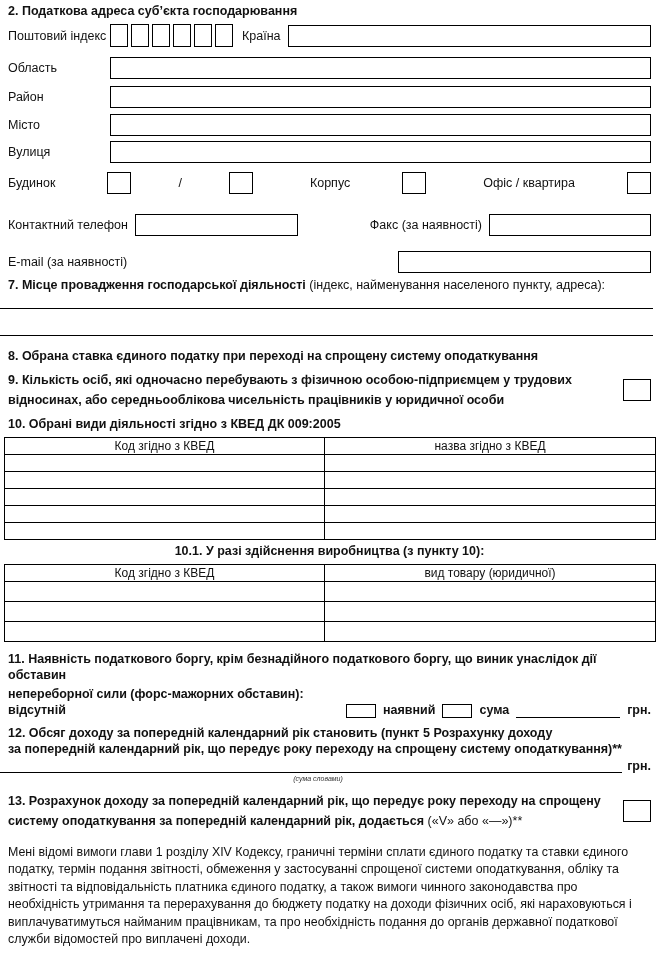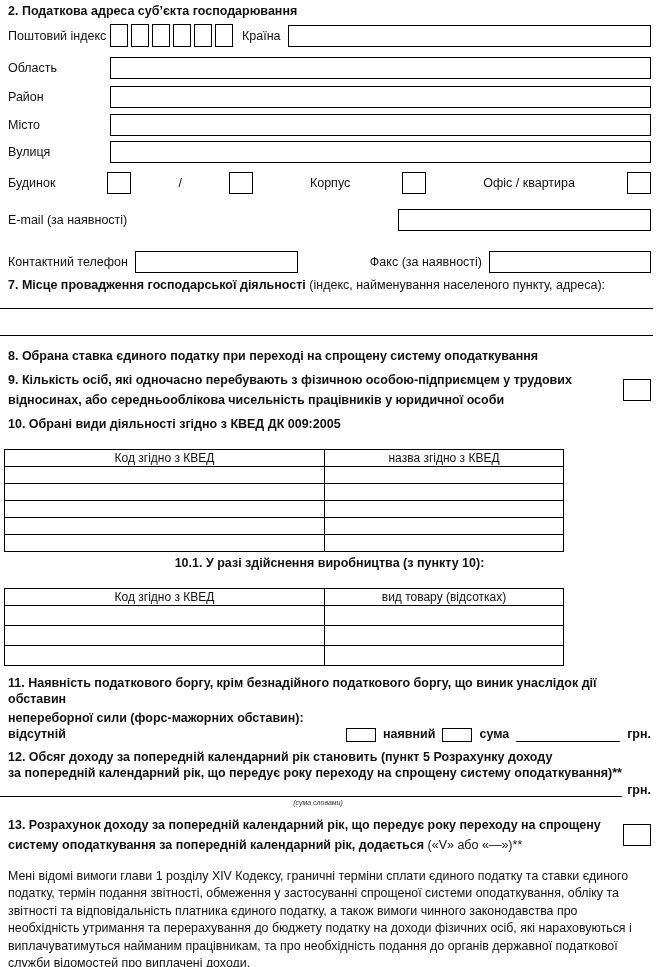--- a/index.html
+++ b/index.html
@@ -55,21 +55,21 @@
   .wl1 { height:17px; }
   .wl2 { height:27px; }
 
   .sec8-title { margin-top:13px; }
   .sec8-row { margin-top:7px; gap:9px; }
 
   .sec9 { margin-top:7px; display:flex; align-items:center; }
   .sec9-text { flex:1 1 auto; font-weight:bold; line-height:20px; padding-right:14px; }
 
   .sec10-title { margin-top:7px; }
-  table.kved { border-collapse:collapse; width:560px; margin-left:-4px; margin-top:18px; table-layout:fixed; }
+  table.kved { border-collapse:collapse; width:652px; margin-left:-4px; margin-top:6px; table-layout:fixed; }
   table.kved th, table.kved td { border:1px solid #000; font-weight:normal; font-size:12px; text-align:center; padding:0; }
   table.kved th { height:17px; }
   table.t10 td { height:17px; }
   table.t101 td { height:20px; }
   .col-code { width:320px; }
 
   .sec101-title { margin-top:4px;text-align:center; }
 
   .sec11 { margin-top:9px; font-weight:bold; line-height:16px; }
   .sec11-l2 { display:flex; align-items:flex-end; gap:7px; margin-top:3px; }
@@ -129,30 +129,30 @@
     <span class="lbl">Будинок</span>
     <span class="box24"></span>
     <span class="slash">/</span>
     <span class="box24 mr14"></span>
     <span class="lbl">Корпус</span>
     <span class="box24 mr14"></span>
     <span class="lbl">Офіс / квартира</span>
     <span class="box24"></span>
   </div>
 
-  <div class="row email-row">
-    <span class="lbl mr7">E-mail (за наявності)</span>
-    <span class="field email-field"></span>
-  </div>
-
   <div class="row phone-row">
     <span class="lbl mr7">Контактний телефон</span>
     <span class="field phone-field"></span>
     <span class="lbl fax-lbl">Факс (за наявності)</span>
     <span class="field fax-field"></span>
+  </div>
+
+  <div class="row email-row">
+    <span class="lbl mr7">E-mail (за наявності)</span>
+    <span class="field email-field"></span>
   </div>
 
   <div class="sec-title sec7">
     <b>7. Місце провадження господарської діяльності</b>
     <span class="normal">(індекс, найменування населеного пункту, адреса):</span>
   </div>
   <div class="writeline wl1"></div>
   <div class="writeline wl2"></div>
 
   <div class="sec-title sec8-title">8. Обрана ставка єдиного податку при переході на спрощену систему оподаткування</div>
@@ -192,21 +192,21 @@
           <td></td>
         </tr>
       </tbody>
   </table>
 
   <div class="sec-title sec101-title">10.1. У разі здійснення виробництва (з пункту 10):</div>
   <table class="kved t101">
     <thead>
       <tr>
         <th class="col-code">Код згідно з КВЕД</th>
-        <th>вид товару (відсотках)</th>
+        <th>вид товару (юридичної)</th>
       </tr>
     </thead>
     <tbody>
         <tr>
           <td class="col-code"></td>
           <td></td>
         </tr>
         <tr>
           <td class="col-code"></td>
           <td></td>

